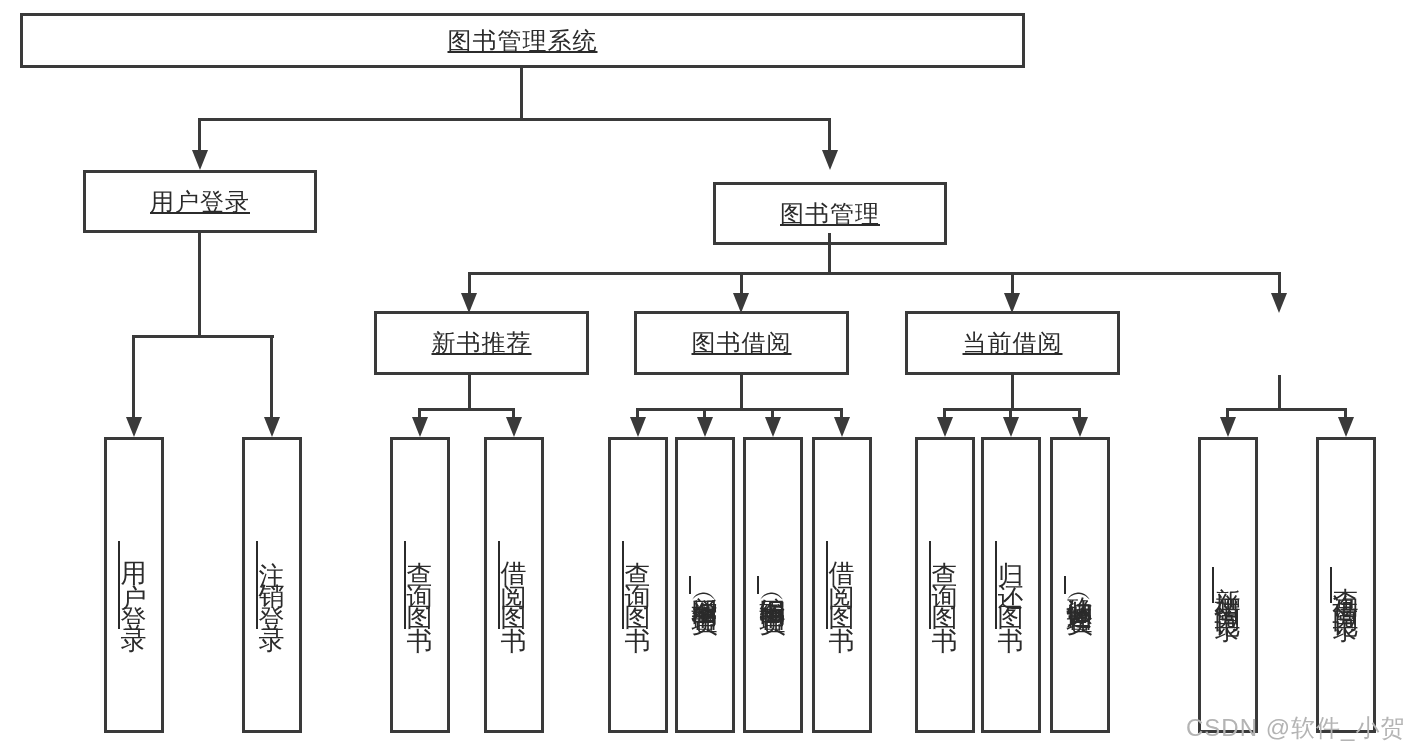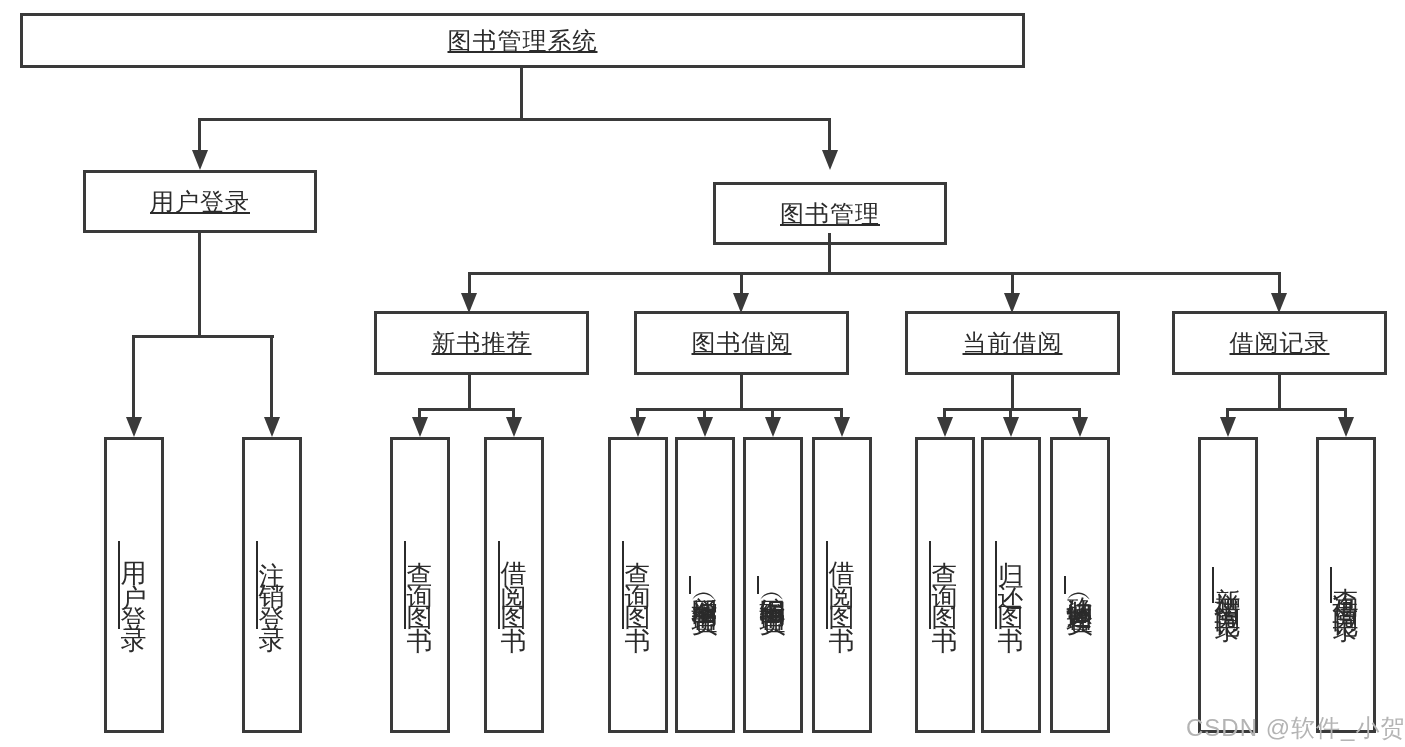--- a/index.html
+++ b/index.html
@@ -67,21 +67,20 @@
   <div class="vl" style="left:740px;top:272px;height:23px;"></div>
   <div class="ar" style="left:733px;top:293px;"></div>
   <div class="vl" style="left:1011px;top:272px;height:23px;"></div>
   <div class="ar" style="left:1004px;top:293px;"></div>
   <div class="vl" style="left:1278px;top:272px;height:23px;"></div>
   <div class="ar" style="left:1271px;top:293px;"></div>
 
   <div class="box" style="left:362px;top:311px;width:215px;height:64px;margin-left:12px;">新书推荐</div>
   <div class="box" style="left:905px;top:311px;width:215px;height:64px;">当前借阅</div>
   <div class="box" style="left:634px;top:311px;width:215px;height:64px;">图书借阅</div>
-  <div class="box" style="left:1172px;top:311px;width:215px;height:64px;">借阅记录</div>
 
   <div class="vl" style="left:468px;top:375px;height:36px;"></div>
   <div class="hl" style="left:418px;top:408px;width:97px;"></div>
   <div class="vl" style="left:418px;top:408px;height:13px;"></div>
   <div class="ar" style="left:412px;top:417px;"></div>
   <div class="vl" style="left:512px;top:408px;height:13px;"></div>
   <div class="ar" style="left:506px;top:417px;"></div>
 
   <div class="vl" style="left:740px;top:375px;height:36px;"></div>
   <div class="hl" style="left:636px;top:408px;width:207px;"></div>

